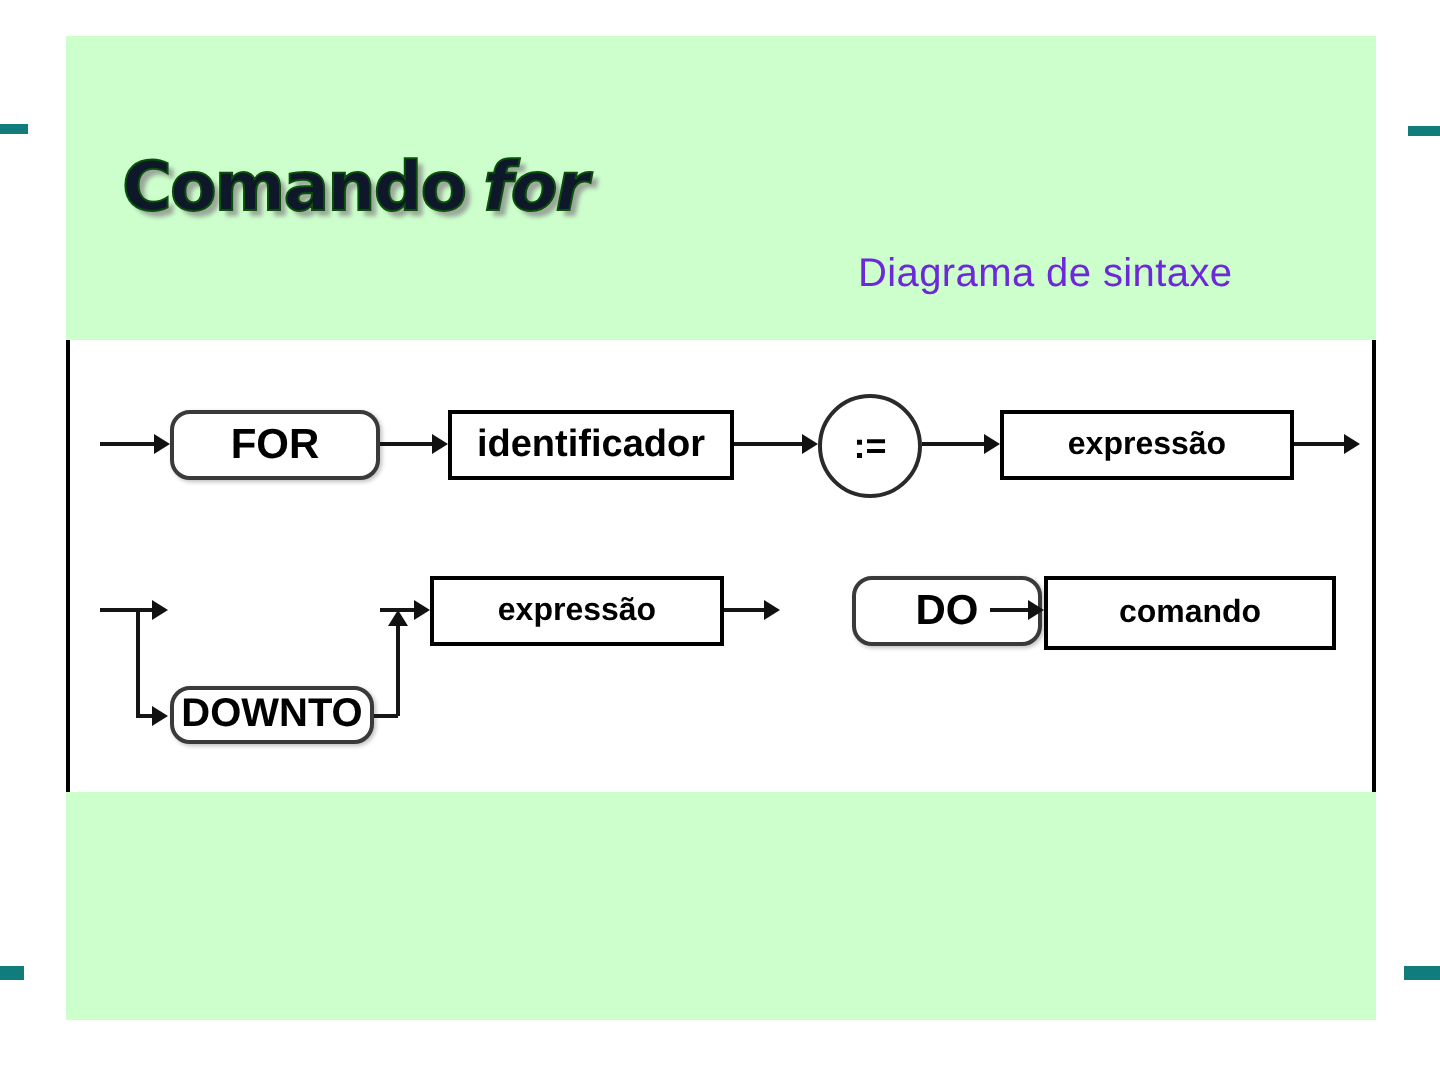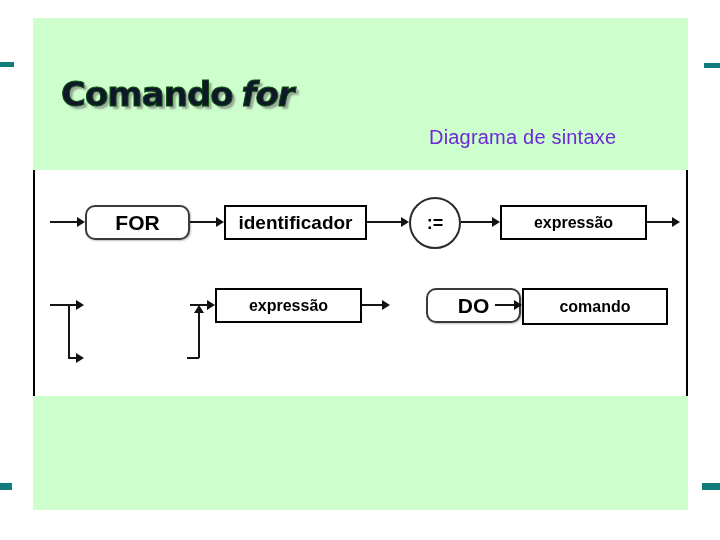--- a/index.html
+++ b/index.html
@@ -110,20 +110,23 @@
       <div class="ah-r" style="left:637px; top:47px;"></div>
 
       <div class="hline" style="left:15px; top:134px; width:26px;"></div>
       <div class="ah-r" style="left:41px; top:130px;"></div>
 
       <div class="vline" style="left:33px; top:135px; height:53px;"></div>
       <div class="hline" style="left:33px; top:187px; width:8px;"></div>
       <div class="ah-r" style="left:41px; top:183px;"></div>
 
 
+      <div class="node terminal n-down">
+        <span>DOWNTO</span>
+      </div>
 
       <div class="hline" style="left:152px; top:187px; width:12px;"></div>
       <div class="vline" style="left:163px; top:143px; height:45px;"></div>
       <div class="ah-u" style="left:159px; top:135px;"></div>
 
       <div class="hline" style="left:155px; top:134px; width:17px;"></div>
       <div class="ah-r" style="left:172px; top:130px;"></div>
 
       <div class="node nonterminal n-expr2">
         <span>expressão</span>

